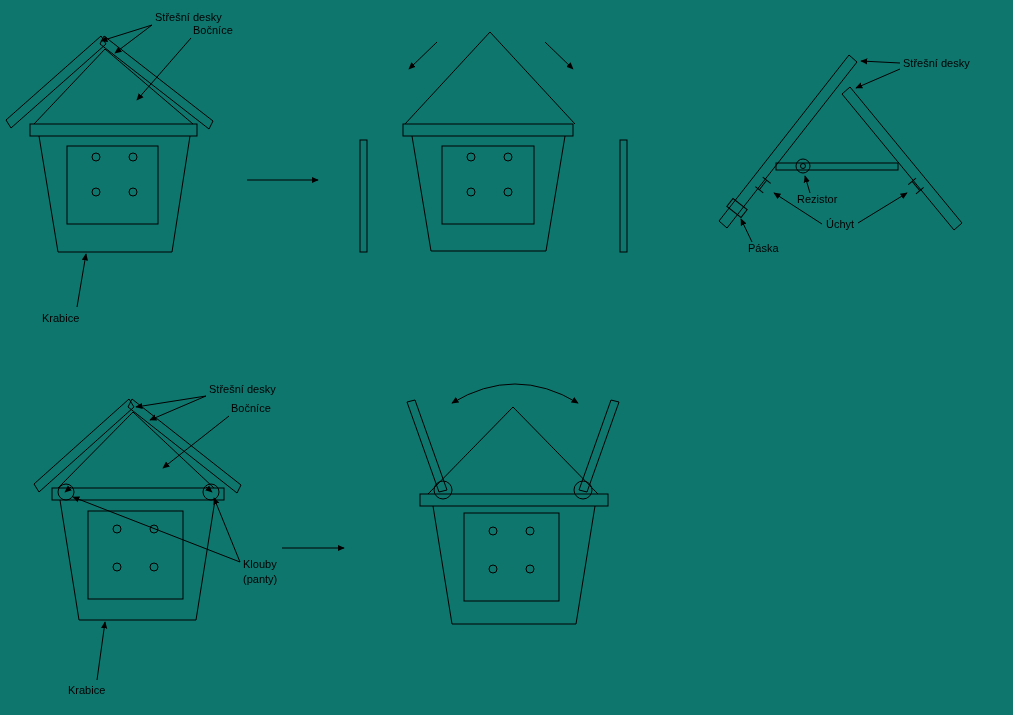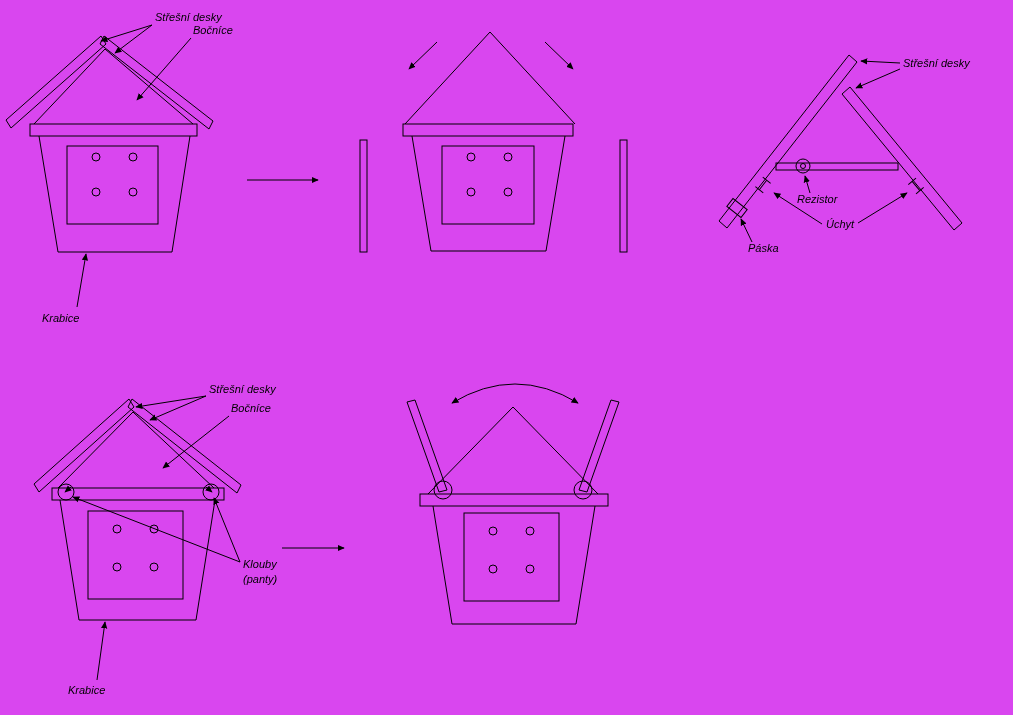--- a/index.html
+++ b/index.html
@@ -1,16 +1,16 @@
 <!DOCTYPE html>
 <html><head>
 <meta charset="utf-8">
 <style>
   html,body{margin:0;padding:0;background:#ffffff;}
-  .canvas{position:relative;width:1013px;height:715px;background:#d946ef;overflow:hidden;font-style:italic;}
+  .canvas{position:relative;width:1013px;height:715px;background:#0f766e;overflow:hidden;}
   svg{display:block;}
   svg text{font-family:"Liberation Sans",sans-serif;font-size:11px;fill:#000000;}
   .ln{stroke:#000000;stroke-width:1;fill:none;}
 </style>
 </head>
 <body>
 
 <div class="canvas">
 <svg width="1013" height="715" viewBox="0 0 1013 715">
   <defs>

